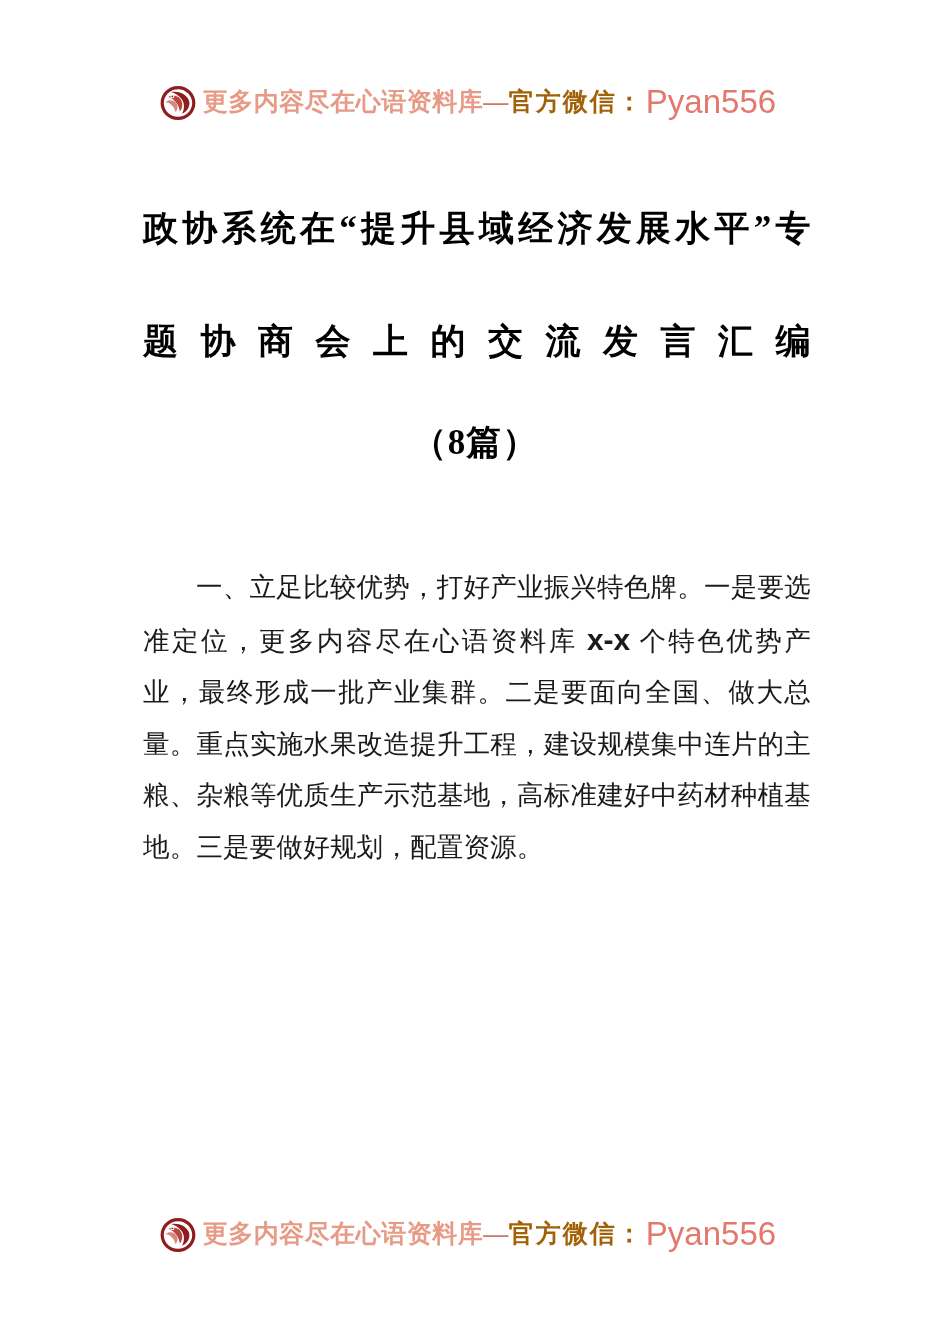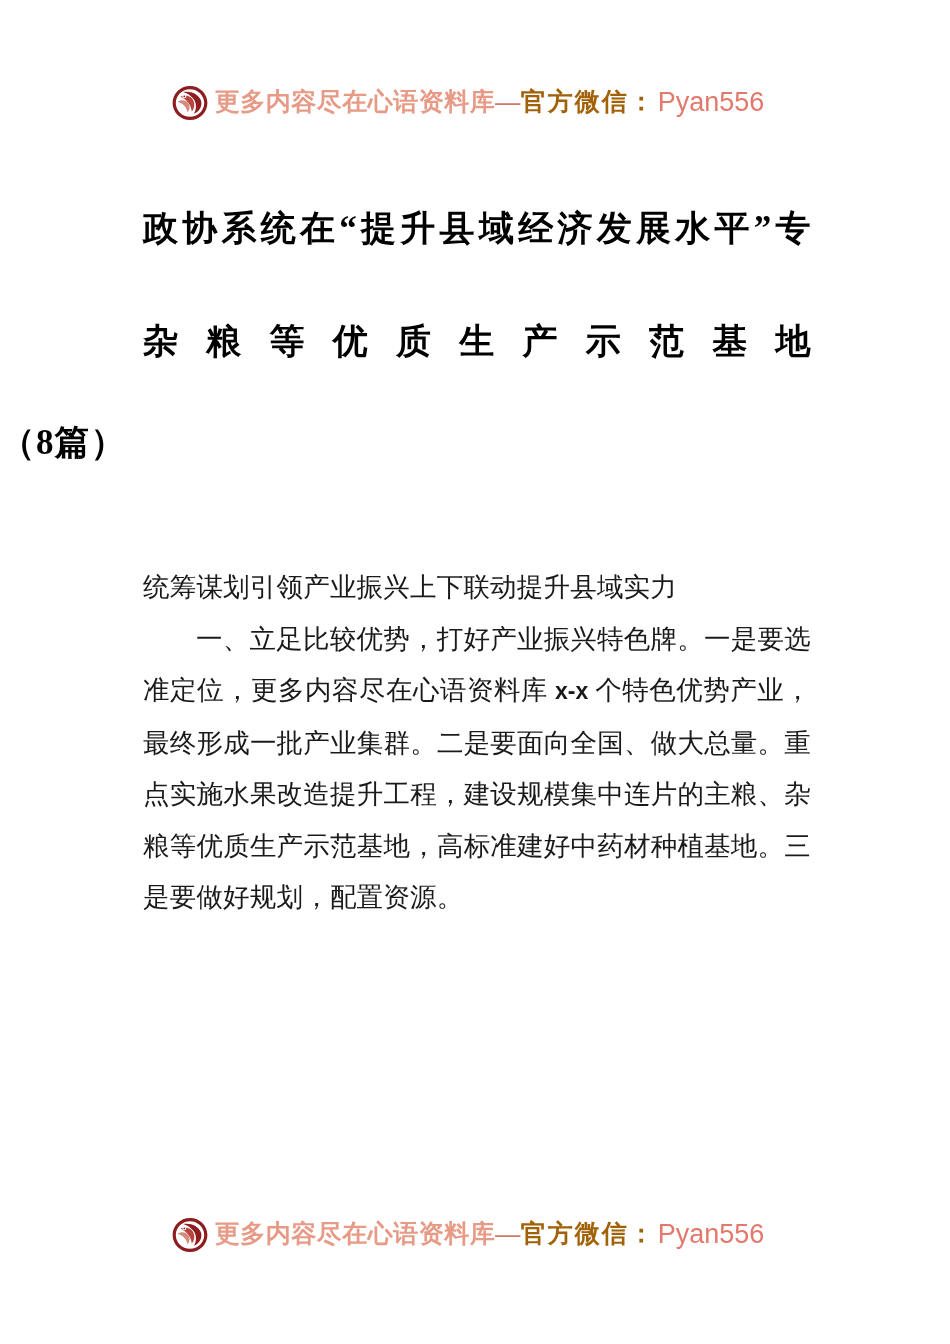--- a/index.html
+++ b/index.html
@@ -45,21 +45,21 @@
     letter-spacing: 0.5px;
     line-height: 40px;
   }
   .wm-lib   { color: #e79a86; }
   .wm-dash  { color: #cf7a66; font-weight: bold; }
   .wm-wechat{ color: #a16207; font-weight: bold; letter-spacing: 2px; }
   .wm-id {
     color: #e3796c;
     font-family: "Liberation Sans", "DejaVu Sans", sans-serif;
     font-weight: normal;
-    font-size: 27px;
+    font-size: 33px;
     letter-spacing: 0px;
     margin-left: 2px;
   }
 
   
   .page {
     position: absolute;
     left: 0;
     top: 0;
     width: 950px;
@@ -79,21 +79,21 @@
     line-height: 113px;
     color: #000000;
     letter-spacing: 0.5px;
   }
 
   .doc-subtitle {
     position: absolute;
     left: 0;
     top: 413px;
     width: 950px;
-    text-align: left;
+    text-align: center;
     font-family: "Liberation Serif", "DejaVu Serif", serif;
     font-weight: bold;
     font-size: 35px;
     line-height: 60px;
     color: #000000;
     letter-spacing: 1px;
   }
 
   .body-block {
     position: absolute;
@@ -112,21 +112,21 @@
     letter-spacing: 0.2px;
     margin: 0;
   }
   .para.sub-heading { text-indent: 0; }
   .para.indented   { text-indent: 2em; }
   .para + .para    { margin-top: 0; }
 
   .inline-mono {
     font-family: "Liberation Sans", "DejaVu Sans", sans-serif;
     font-weight: bold;
-    font-size: 23px;
+    font-size: 30px;
     letter-spacing: 0;
   }
 </style>
 </head>
 <body>
 
 <div class="watermark header">
   <span class="wm-logo">
     <svg viewBox="0 0 40 40" width="40" height="40" aria-hidden="true">
       <g>
@@ -142,28 +142,27 @@
   <span class="wm-text wm-lib">更多内容尽在心语资料库</span>
   <span class="wm-text wm-dash">—</span>
   <span class="wm-text wm-wechat">官方微信：</span>
   <span class="wm-text wm-id">Pyan556</span>
 </div>
 
 <div class="page">
 
   <div class="doc-title">
     <div>政协系统在“提升县域经济发展水平”专</div>
-    <div>杂粮等优质生产示范基地</div>
+    <div>题协商会上的交流发言汇编</div>
   </div>
 
   <div class="doc-subtitle">（8篇）</div>
 
   <div class="body-block">
 
-    <p class="para sub-heading">统筹谋划引领产业振兴上下联动提升县域实力</p>
 
     <p class="para indented"><span>一、立足比较优势，打好产业振兴特色牌。一是要选准定位，更多内容尽在心语资料库 </span><span class="inline-mono">x-x</span><span> 个特色优势产业，最终形成一批产业集群。二是要面向全国、做大总量。重点实施水果改造提升工程，建设规模集中连片的主粮、杂粮等优质生产示范基地，高标准建好中药材种植基地。三是要做好规划，配置资源。</span></p>
 
 
   </div>
 </div>
 
 <div class="watermark footer">
   <span class="wm-logo">
     <svg viewBox="0 0 40 40" width="40" height="40" aria-hidden="true">

